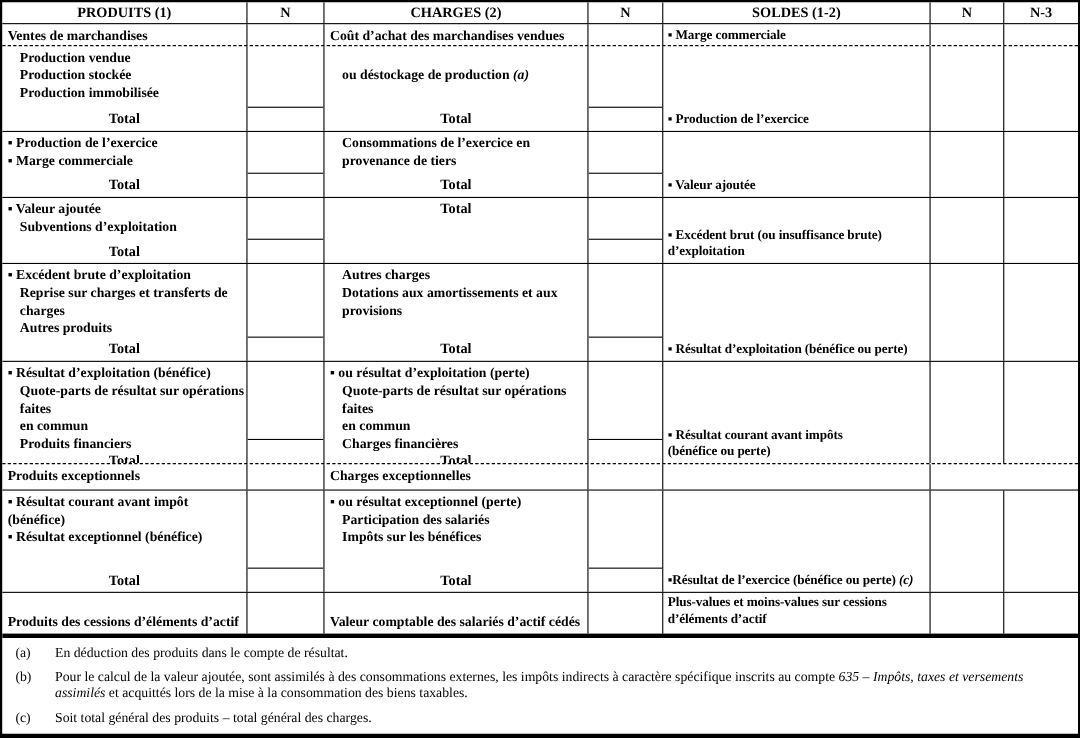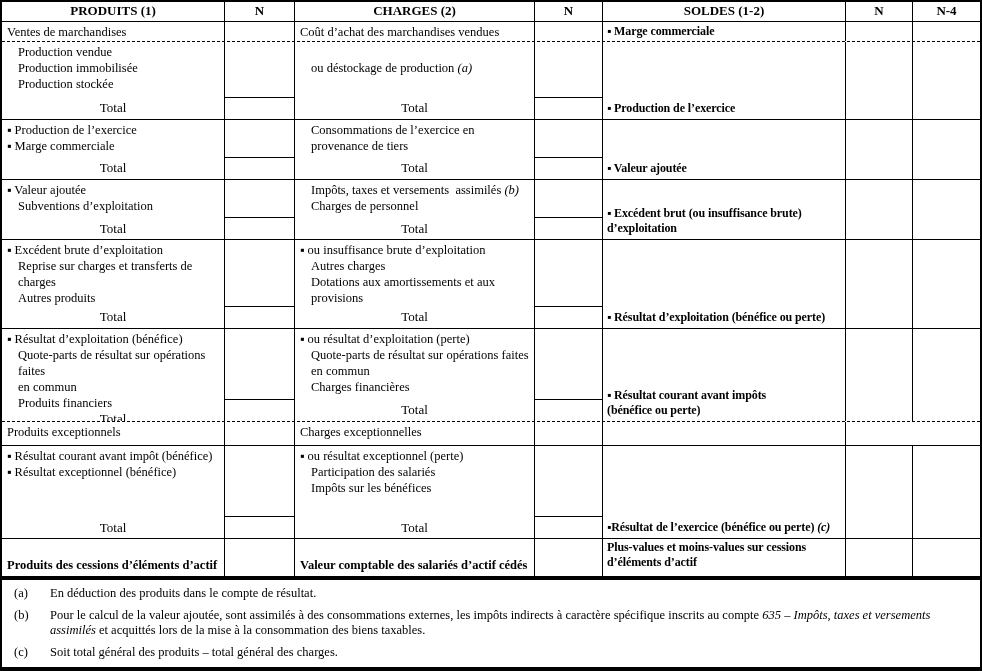--- a/index.html
+++ b/index.html
@@ -18,24 +18,24 @@
   
   .hdr{height:19px;}
   .hdr > div{display:flex;align-items:center;justify-content:center;font-weight:bold;font-size:13px;}
   
   .s1{height:19px}.s2{height:78px}.s3{height:60px}.s4{height:60px}.s5{height:89px}
   .s6{height:92px}.s7{height:23px}.s8{height:94px}.s9{height:37px}
   
   .tc{display:flex;flex-direction:column;}
   .items{flex:1;padding:2px 2px 0 5px;}
   .items.pt1{padding-top:18px;}
-  .line{line-height:16px;white-space:pre-wrap;}
+  .line{line-height:16px;white-space:pre-wrap;font-weight:bold;}
   .line.ind{padding-left:11px;}
   .tc.bold .line{font-weight:bold;margin-top:16px;}
-  .totalrow{height:21px;display:flex;align-items:center;justify-content:center;font-weight:normal;font-size:13px;}
+  .totalrow{height:21px;display:flex;align-items:center;justify-content:center;font-weight:bold;font-size:13px;}
   
   .nc{display:flex;flex-direction:column;}
   .nc .top{flex:1;}
   .nc .bot{height:21px;border-top:1px solid #000;}
   
   .sc{display:flex;flex-direction:column;justify-content:flex-end;padding:1px 1px 3px 4px;
       font-weight:bold;font-size:12px;letter-spacing:-0.1px;}
   .sc.mid{justify-content:center;padding-bottom:1px;}
   .sc.top{justify-content:flex-start;}
   .sc .line{line-height:15px;}
@@ -51,21 +51,21 @@
 
 <div class="page">
 
   <div class="grid row hdr">
     <div>PRODUITS (1)</div>
     <div>N</div>
     <div>CHARGES (2)</div>
     <div>N</div>
     <div>SOLDES (1-2)</div>
     <div>N</div>
-    <div>N-4</div>
+    <div>N-3</div>
   </div>
 
   <div class="grid row dashed s1">
     <div class="tc">
         <div class="items">
           <div class="line">Ventes de marchandises</div>
         </div>
       </div>
     <div class="nc"></div>
     <div class="tc">
@@ -78,22 +78,22 @@
         <div class="line">▪ Marge commerciale</div>
       </div>
     <div></div>
     <div></div>
   </div>
 
   <div class="grid row s2">
     <div class="tc">
       <div class="items">
           <div class="line ind">Production vendue</div>
+          <div class="line ind">Production stockée</div>
           <div class="line ind">Production immobilisée</div>
-          <div class="line ind">Production stockée</div>
         </div>
       <div class="totalrow">Total</div>
     </div>
     <div class="nc">
         <div class="top"></div>
         <div class="bot"></div>
       </div>
     <div class="tc">
       <div class="items pt1">
           <div class="line ind">ou déstockage de production <i>(a)</i></div>
@@ -147,24 +147,20 @@
           <div class="line">▪ Valeur ajoutée</div>
           <div class="line ind">Subventions d’exploitation</div>
         </div>
       <div class="totalrow">Total</div>
     </div>
     <div class="nc">
         <div class="top"></div>
         <div class="bot"></div>
       </div>
     <div class="tc">
-      <div class="items">
-          <div class="line ind">Impôts, taxes et versements  assimilés <i>(b)</i></div>
-          <div class="line ind">Charges de personnel</div>
-        </div>
       <div class="totalrow">Total</div>
     </div>
     <div class="nc">
         <div class="top"></div>
         <div class="bot"></div>
       </div>
     <div class="sc">
         <div class="line">▪ Excédent brut (ou insuffisance brute)
 d’exploitation</div>
       </div>
@@ -180,21 +176,20 @@
           <div class="line ind">Autres produits</div>
         </div>
       <div class="totalrow">Total</div>
     </div>
     <div class="nc">
         <div class="top"></div>
         <div class="bot"></div>
       </div>
     <div class="tc">
       <div class="items">
-          <div class="line">▪ ou insuffisance brute d’exploitation</div>
           <div class="line ind">Autres charges</div>
           <div class="line ind">Dotations aux amortissements et aux
 provisions</div>
         </div>
       <div class="totalrow">Total</div>
     </div>
     <div class="nc">
         <div class="top"></div>
         <div class="bot"></div>
       </div>

